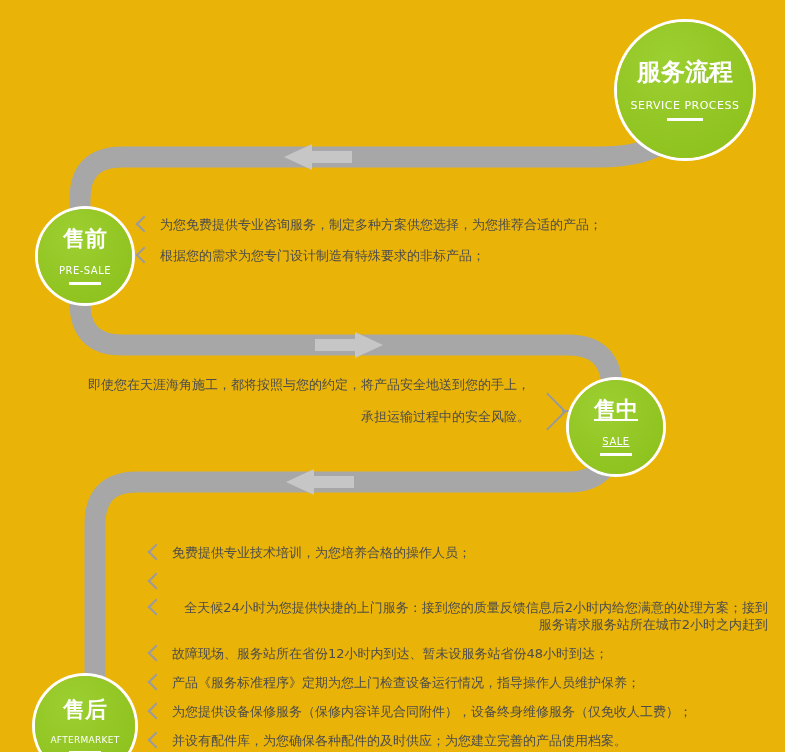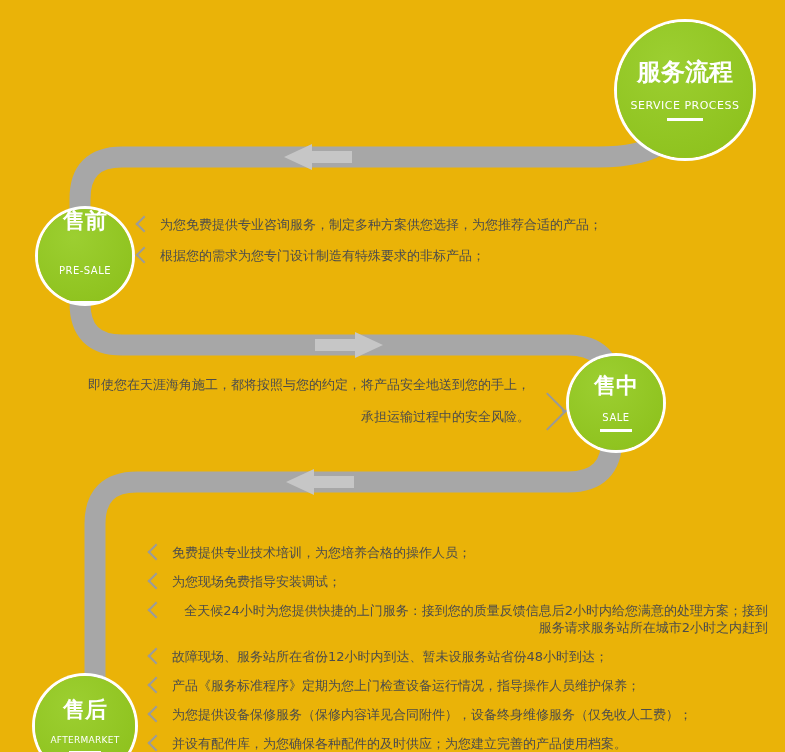--- a/index.html
+++ b/index.html
@@ -15,22 +15,22 @@
   
   .circle{
     position:absolute;
     border-radius:50%;
     background:radial-gradient(circle at 38% 30%, #9ccf31, #8fc31f 75%);
     box-shadow:0 0 0 3px #ffffff;
     display:flex;flex-direction:column;align-items:center;justify-content:center;
     color:#ffffff;text-align:center;z-index:3;
   }
   .circle-main{left:617px;top:22px;width:136px;height:136px;}
-  .circle-presale{left:38px;top:209px;width:94px;height:94px;gap:19px;}
-  .circle-sale{left:569px;top:356px;width:94px;height:94px;}
+  .circle-presale{left:38px;top:209px;width:94px;height:94px;}
+  .circle-sale{left:569px;top:380px;width:94px;height:94px;text-decoration:underline;}
   .circle-after{left:35px;top:676px;width:100px;height:100px;}
   .c-title{font-size:24px;font-weight:bold;line-height:1.1;}
   .circle-presale .c-title,.circle-sale .c-title,.circle-after .c-title{font-size:22px;}
   .c-sub{font-size:11px;letter-spacing:.5px;margin-top:13px;}
   .circle-presale .c-sub,.circle-sale .c-sub{font-size:10px;}
   .circle-after .c-sub{font-size:9px;letter-spacing:.3px;}
   .c-line{width:32px;height:3px;background:#ffffff;margin-top:6px;}
   .circle-main .c-line{width:36px;}
 
   
@@ -127,21 +127,20 @@
   <div class="sale-bracket"></div>
   <div class="sale-dash"></div>
 
   <div class="block block-after">
     <div class="item">
       <span class="tick"></span>
       <span class="item-text">免费提供专业技术培训，为您培养合格的操作人员；</span>
     </div>
     <div class="item">
       <span class="tick"></span>
-      <span class="item-text">为您现场免费指导安装调试；</span>
     </div>
     <div class="item">
       <span class="tick"></span>
       <span class="item-text">全天候24小时为您提供快捷的上门服务：接到您的质量反馈信息后2小时内给您满意的处理方案；接到服务请求服务站所在城市2小时之内赶到</span>
     </div>
     <div class="item">
       <span class="tick"></span>
       <span class="item-text">故障现场、服务站所在省份12小时内到达、暂未设服务站省份48小时到达；</span>
     </div>
     <div class="item">

